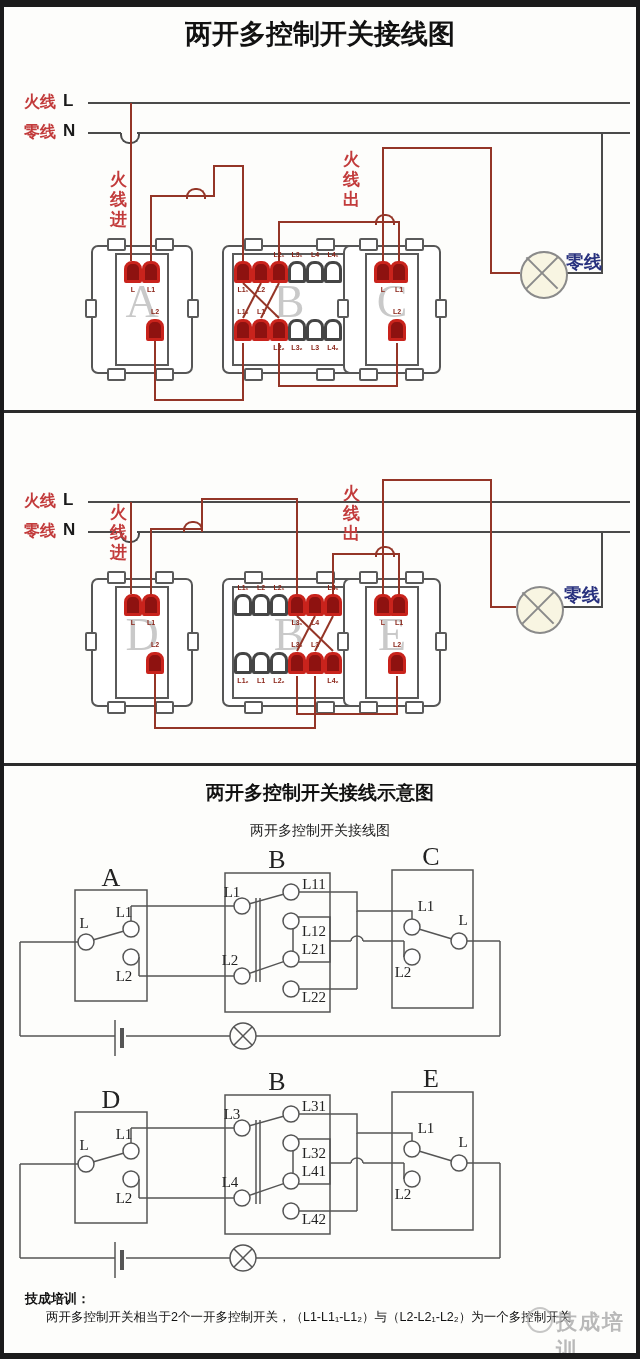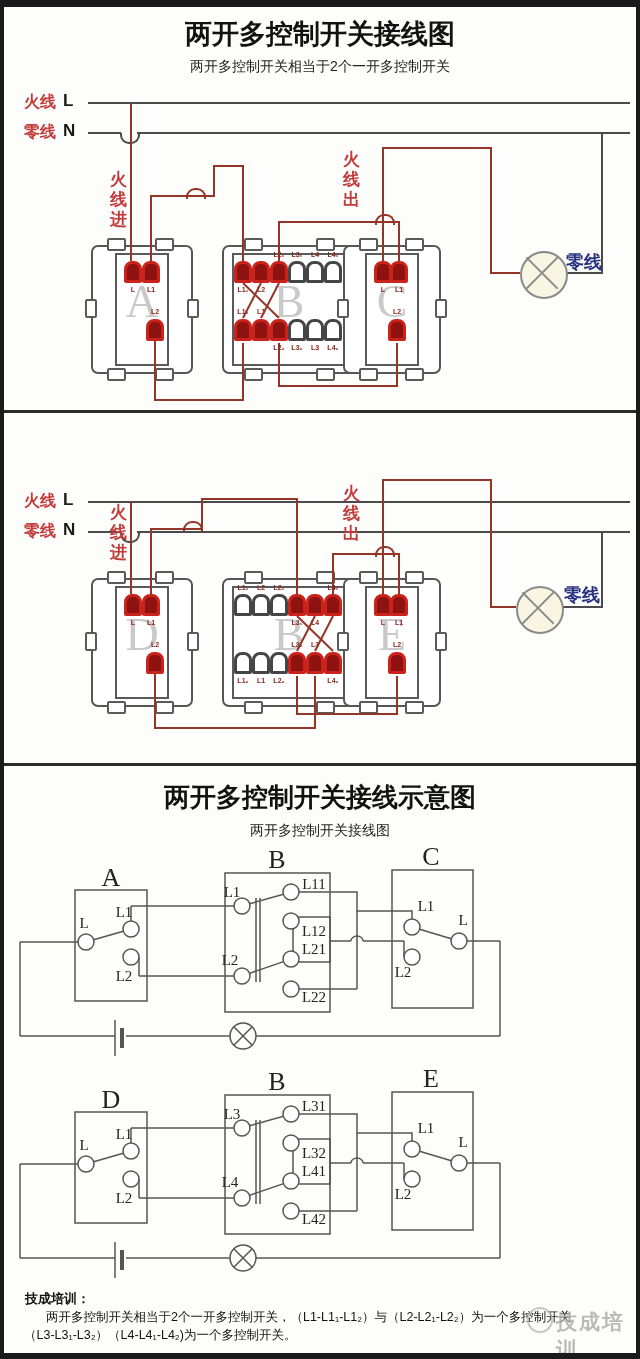--- a/index.html
+++ b/index.html
@@ -37,21 +37,20 @@
 .s3lab{font-family:"Liberation Serif",serif;font-size:15px;fill:#222}
 .s3letter{font-family:"Liberation Serif",serif;font-size:26px;fill:#222}
 </style>
 </head>
 <body>
 
 <div id="page">
 
   <div class="sec">
     <div class="title1" style="top:16px;font-size:27px">两开多控制开关接线图</div>
-    <div class="sub" style="top:58px;font-size:14px">两开多控制开关相当于2个一开多控制开关</div>
 
     <div class="buslab" style="left:24px;top:92px">火线</div>
     <div class="busletter" style="left:63px;top:91px">L</div>
     <div class="buslab" style="left:24px;top:122px">零线</div>
     <div class="busletter" style="left:63px;top:121px">N</div>
 
     <div class="hd" style="left:88px;top:102px;width:542px"></div>
     <div class="hd" style="left:88px;top:132px;width:33px"></div>
     <div class="hd" style="left:137px;top:132px;width:493px"></div>
     <div class="narc" style="left:120px;top:133px"></div>
@@ -279,21 +278,21 @@
     </g>
     <g stroke="#8a8a8a" stroke-width="2">
       <line x1="526.4" y1="257.4" x2="557.6" y2="288.6"></line>
         <line x1="526.4" y1="288.6" x2="557.6" y2="257.4"></line>
       <line x1="522.4" y1="592.4" x2="553.6" y2="623.6"></line>
         <line x1="522.4" y1="623.6" x2="553.6" y2="592.4"></line>
     </g>
   </svg>
 
   <div class="sec">
-    <div class="title1" style="top:780px;font-size:26px">两开多控制开关接线示意图</div>
+    <div class="title1" style="top:780px;font-size:19px">两开多控制开关接线示意图</div>
     <div class="sub" style="top:822px;font-size:14px">两开多控制开关接线图</div>
 
     <svg class="overlay" style="top:840px" width="640" height="450" viewBox="0 0 640 450">
 
       <g fill="none" stroke="#555" stroke-width="1.5">
         <rect x="75" y="50" width="72" height="111"></rect>
           <rect x="225" y="33" width="105" height="139"></rect>
           <rect x="392" y="30" width="81" height="138"></rect>
         <rect x="293" y="77" width="37" height="45"></rect>
         <line x1="131" y1="66" x2="234" y2="66"></line>
@@ -423,21 +422,20 @@
           <text class="s3lab" x="314" y="162">L42</text>
           <text class="s3lab" x="426" y="71">L1</text>
           <text class="s3lab" x="463" y="85">L</text>
           <text class="s3lab" x="403" y="137">L2</text>
         </g>
       </g>
     </svg>
 
     <div class="foot" style="left:25px;top:1290px;font-weight:bold;font-size:13px">技成培训：</div>
     <div class="foot" style="left:46px;top:1309px">两开多控制开关相当于2个一开多控制开关，（L1-L1₁-L1₂）与（L2-L2₁-L2₂）为一个多控制开关</div>
-    <div class="foot" style="left:24px;top:1327px">（L3-L3₁-L3₂）（L4-L4₁-L4₂)为一个多控制开关。</div>
     <div class="wmlogo" style="left:527px;top:1307px"></div>
     <div class="wm" style="left:556px;top:1308px">技成培训</div>
   </div>
 
   <div class="divider" style="top:410px"></div>
   <div class="divider" style="top:763px"></div>
   <div class="border" style="left:0;top:0;width:640px;height:7px"></div>
   <div class="border" style="left:0;top:0;width:4px;height:1359px"></div>
   <div class="border" style="left:636px;top:0;width:4px;height:1359px"></div>
   <div class="border" style="left:0;top:1353px;width:640px;height:6px"></div>

